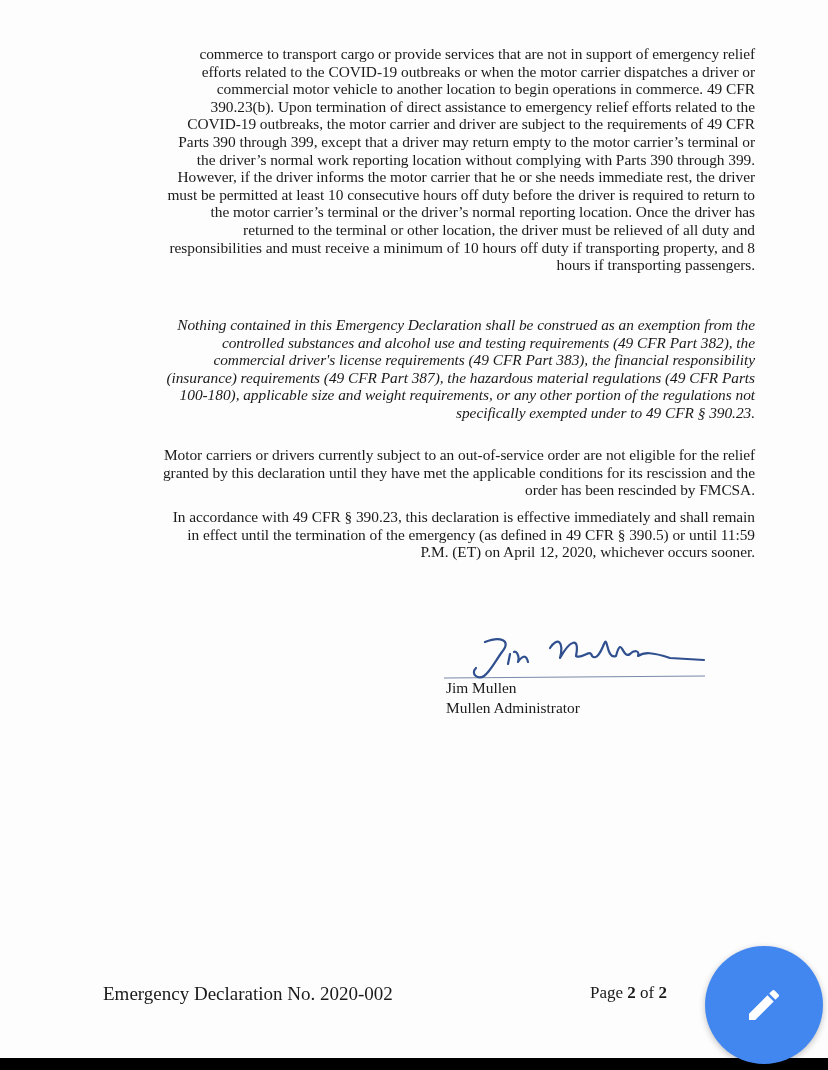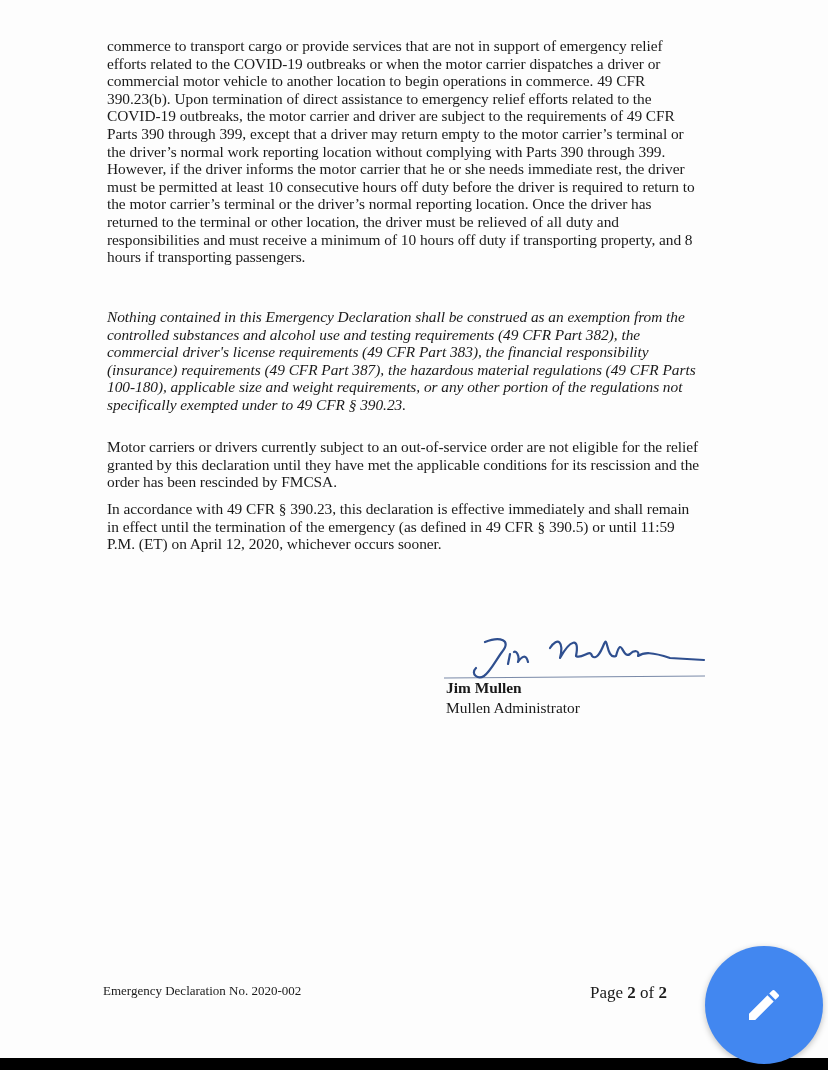--- a/index.html
+++ b/index.html
@@ -9,34 +9,34 @@
       font-family: "Liberation Serif", "DejaVu Serif", serif;
       color: #1a1a1a;
     }
     .page {
       position: absolute; left: 0; top: 0; width: 828px; height: 1058px;
       background: #fdfdfd;
     }
     .para {
       position: absolute; left: 107px; width: 640px;
       font-size: 15.4px; line-height: 17.6px;
-      margin: 0; white-space: pre-line; letter-spacing: -0.05px;
+      margin: 8px; white-space: pre-line; letter-spacing: -0.05px; text-align: right;
     }
     #p1 { top: 37px; }
     #p2 { top: 308px; font-style: italic; }
     #p3 { top: 438px; }
     #p4 { top: 500px; }
 
     .sig-area { position: absolute; left: 440px; top: 630px; width: 280px; height: 90px; }
     .sig-svg { position: absolute; left: 0; top: 0; }
-    .sig-name { position: absolute; left: 6px; top: 49px; font-size: 15.4px; line-height: 17.6px; font-weight: bold; }
+    .sig-name { position: absolute; left: 6px; top: 49px; font-size: 15.4px; line-height: 17.6px; }
     .sig-title { position: absolute; left: 6px; top: 69px; font-size: 15.4px; line-height: 17.6px; }
 
     .footer-left {
-      position: absolute; left: 103px; top: 983px; font-size: 13px;
+      position: absolute; left: 103px; top: 983px; font-size: 19px;
     }
     .footer-right {
       position: absolute; left: 590px; top: 983px; font-size: 17px;
     }
     .footer-right b { font-weight: bold; }
 
     .fab {
       position: absolute; left: 705px; top: 946px; width: 118px; height: 118px;
       border-radius: 50%; background: #4287f0;
       box-shadow: 0 2px 6px rgba(0,0,0,0.25);

